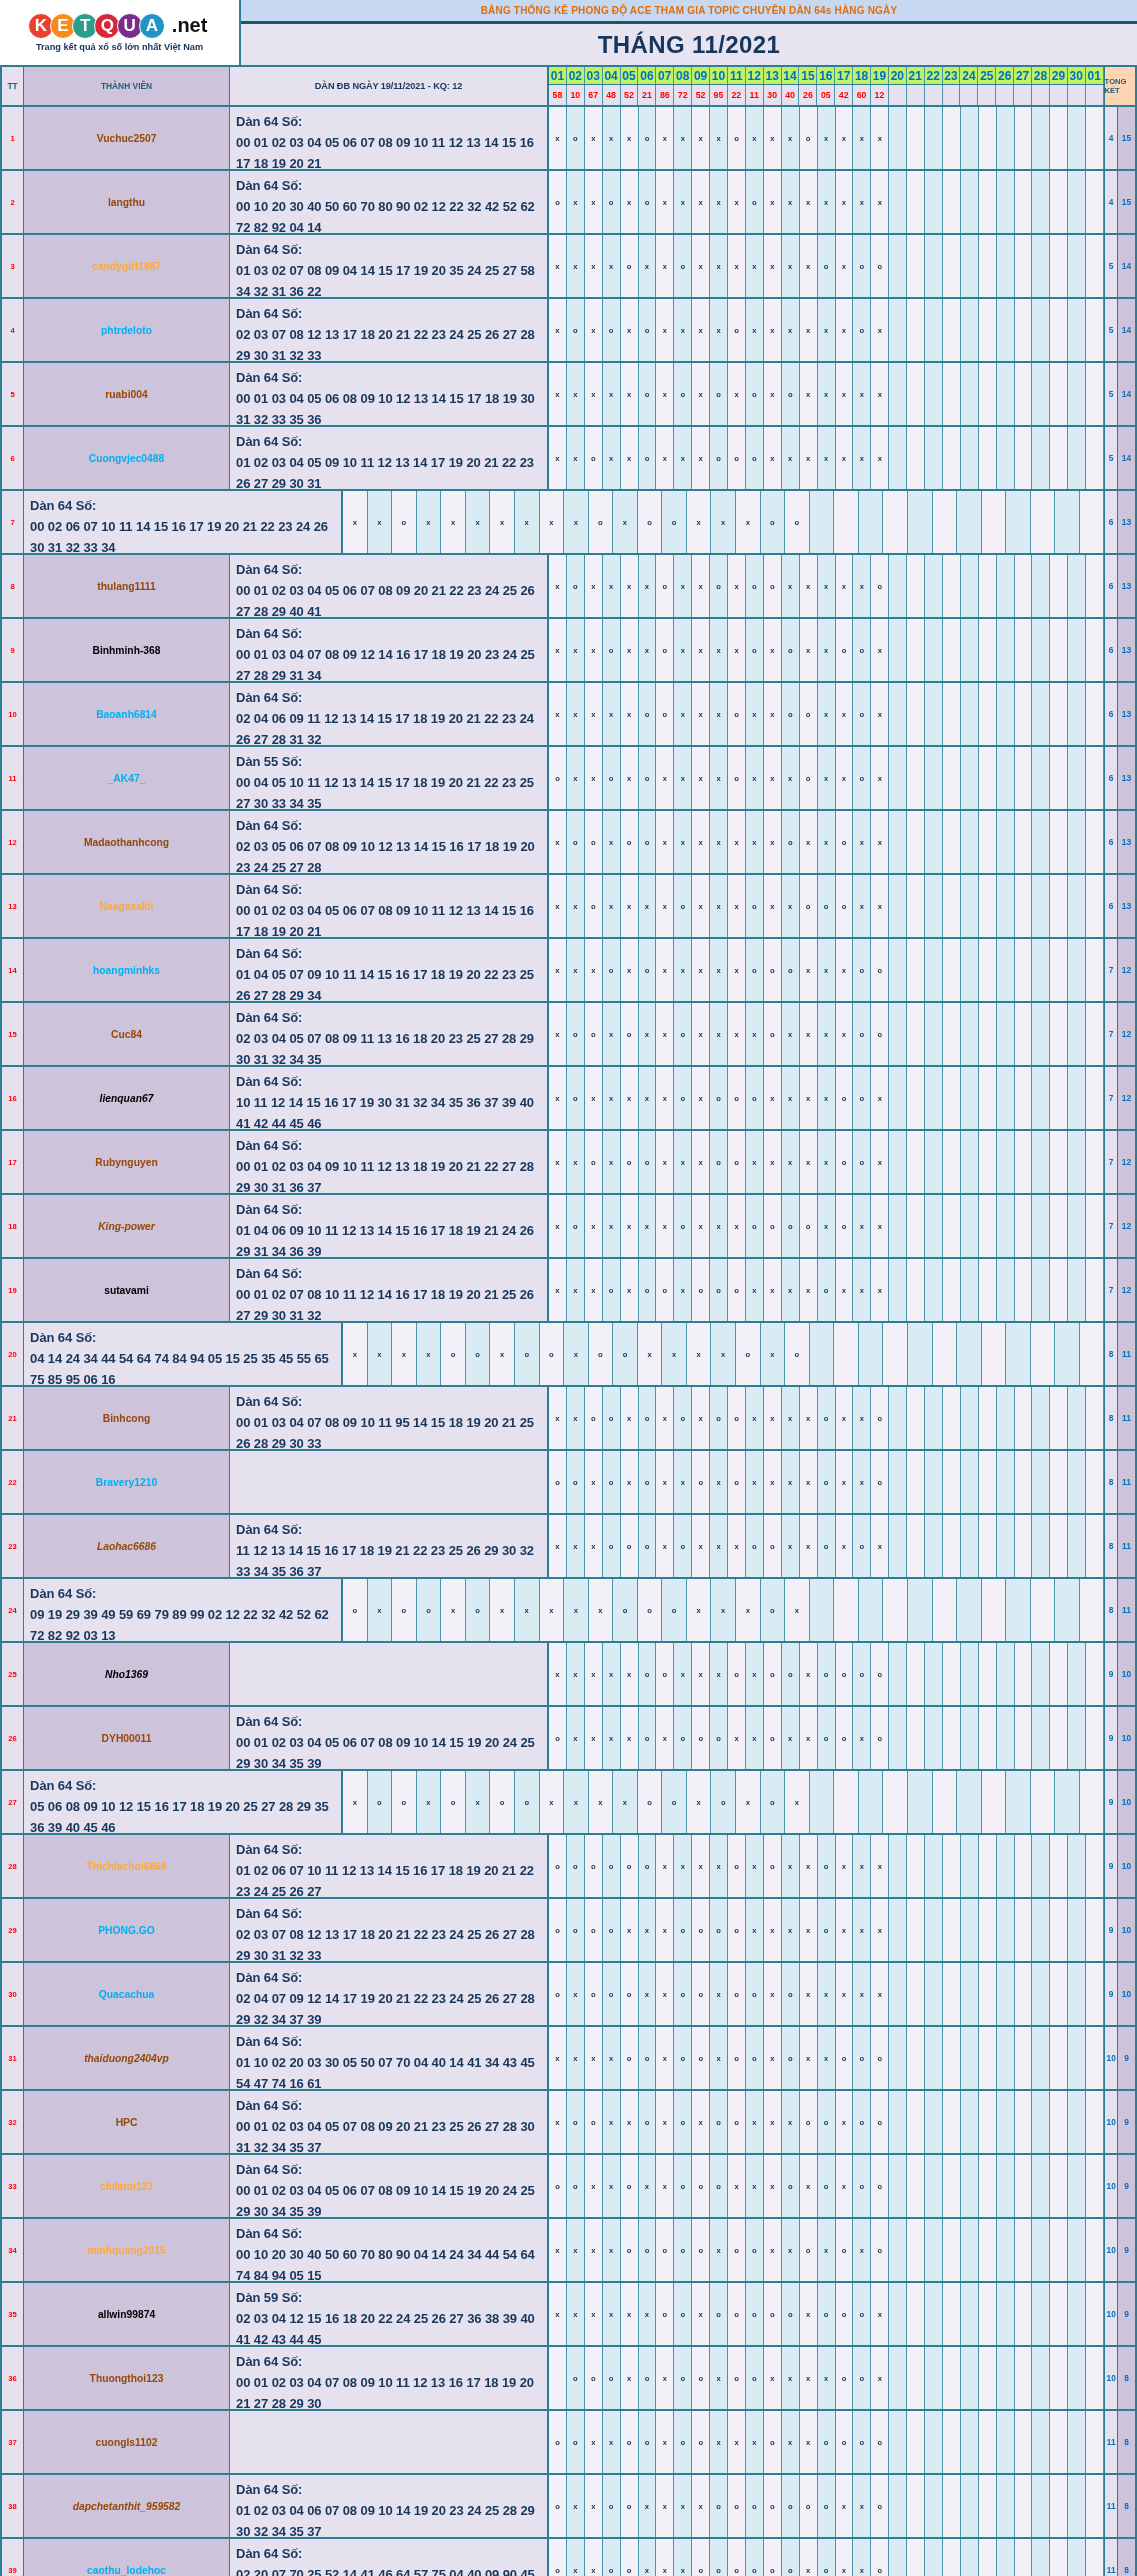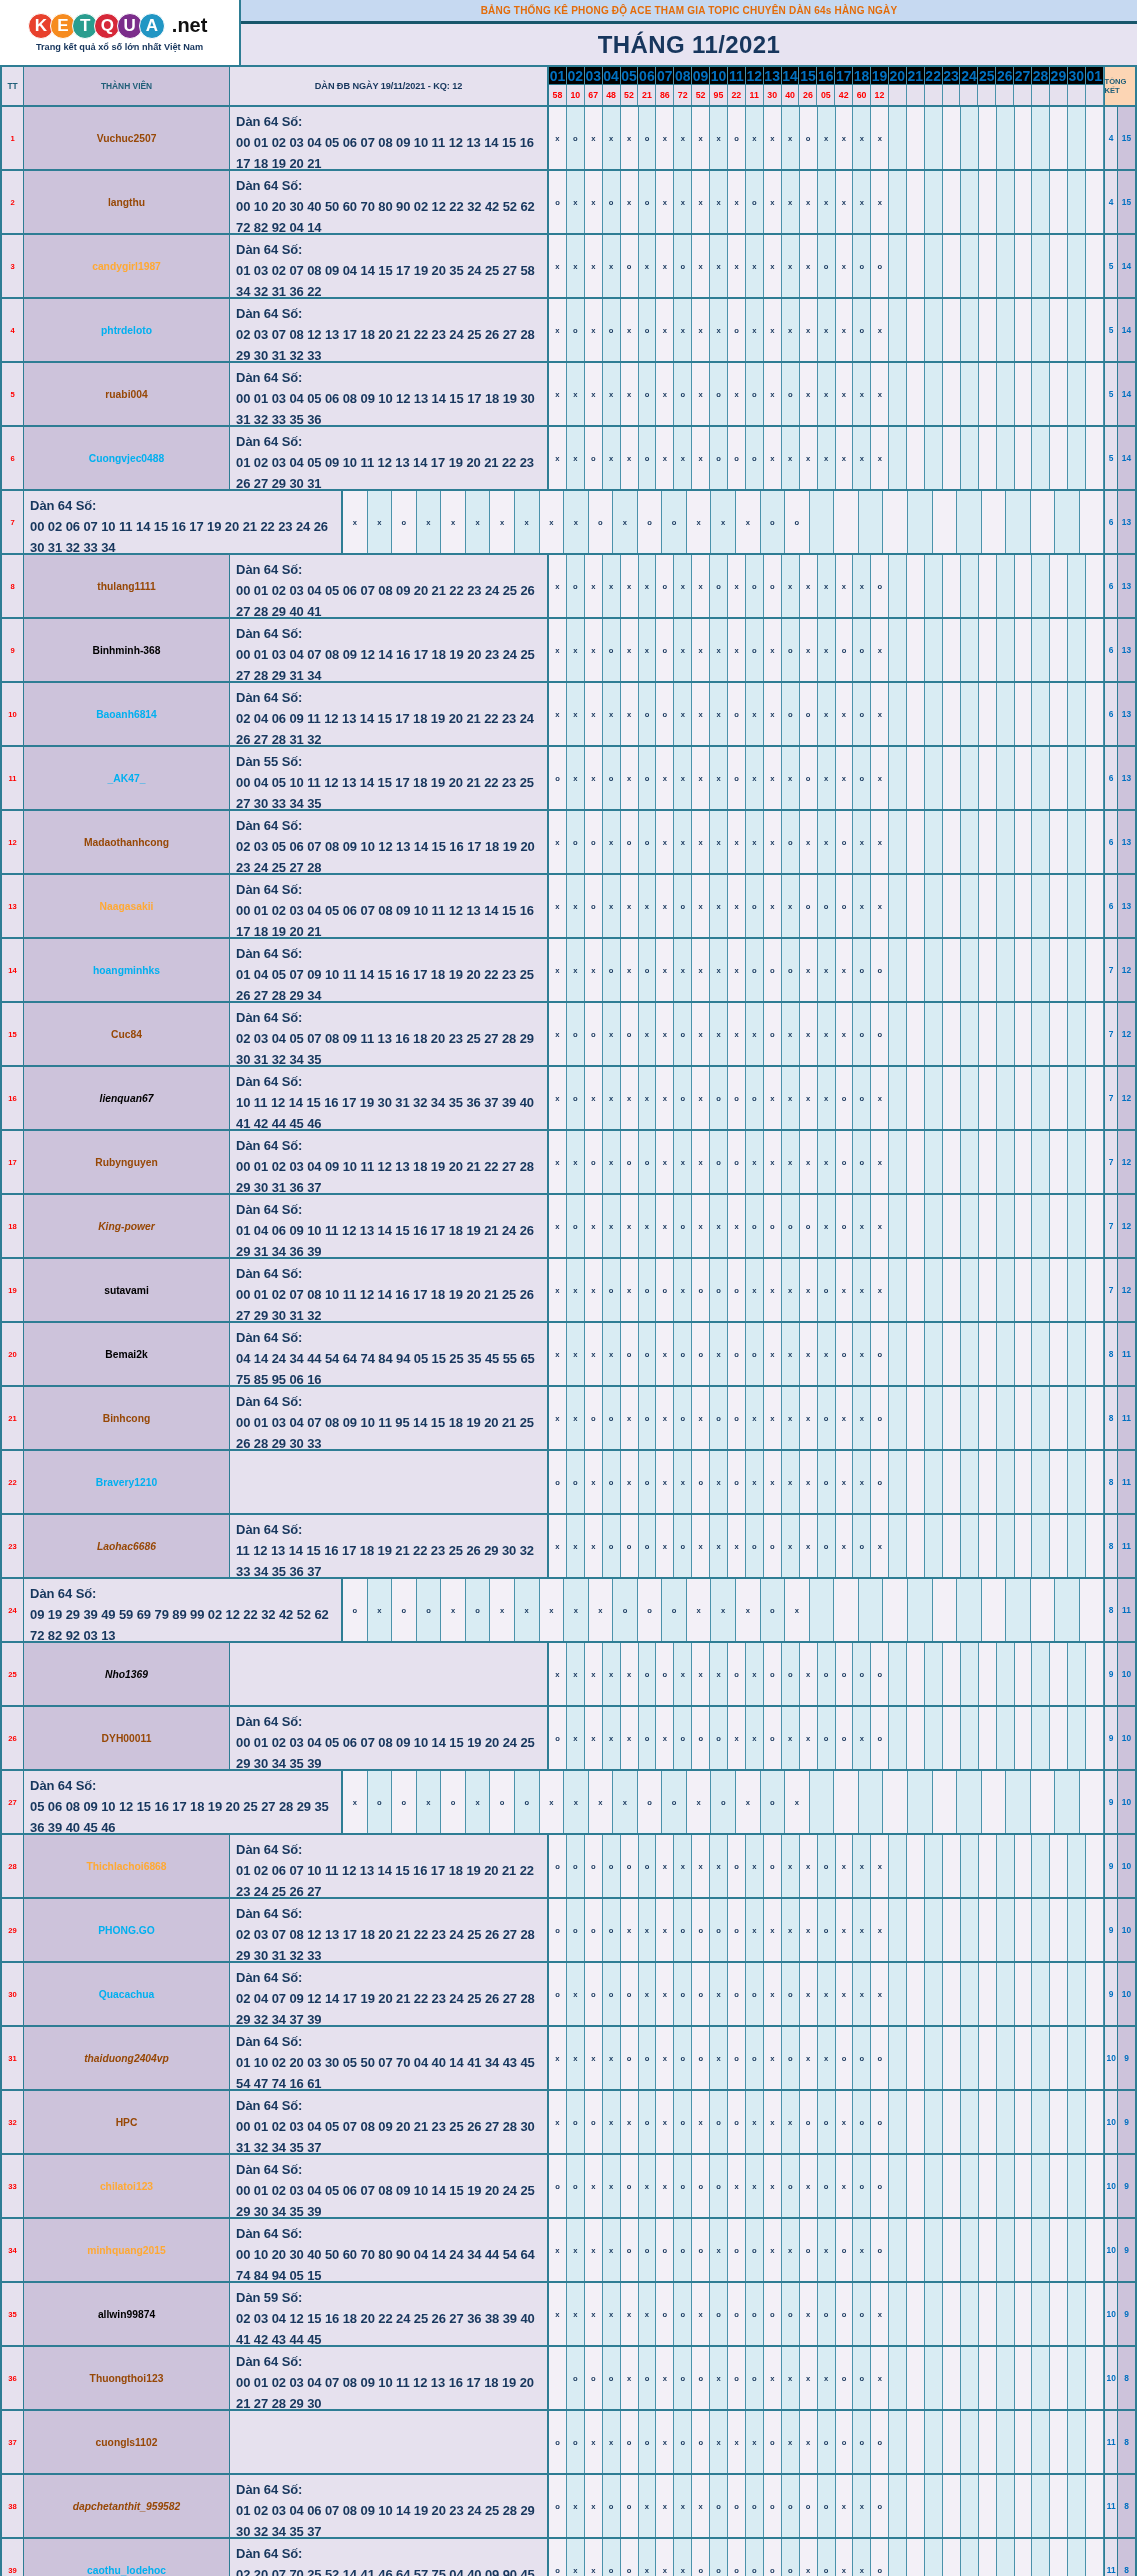--- a/index.html
+++ b/index.html
@@ -34,21 +34,21 @@
   .col-t2{width:17px;flex:0 0 17px;display:flex;align-items:center;justify-content:center;background:#cdc3db;
           color:#0070c0;font-weight:bold;font-size:8.4px;}
 
   
   #thead{display:flex;height:38px;border-bottom:2.3px solid #2e7d94;}
   .hcell{background:#fcd5b4;color:#1f5e78;font-weight:bold;font-size:8.4px;}
   #thead .col-tt,#thead .col-member,#thead .col-dan{display:flex;align-items:center;justify-content:center;}
   #thead .col-dan{font-size:9.2px;}
   #head-days{flex:1;display:flex;flex-direction:column;}
   #days-row{height:17px;display:flex;border-bottom:1.5px solid #2e7d94;background:#fff;}
-  #days-row .daycell{color:#0070c0;font-size:14px;background:#000000;}
+  #days-row .daycell{color:#0070c0;font-size:12px;background:#bef264;}
   #res-row{flex:1;display:flex;background:#e6e1ee;}
   #res-row .daycell{color:#ff0000;font-size:8.8px;background:#e6e1ee;}
   #head-total{width:30.5px;flex:0 0 30.5px;display:flex;align-items:center;justify-content:center;
               border-left:0.8px solid #2e7d94;font-size:7.6px;}
 
   
   .trow{display:flex;height:62px;border-bottom:2.3px solid #2e7d94;}
   .trow:last-child{border-bottom:none;}
   .tt-num{color:#ff0000;font-weight:bold;font-size:7.6px;}
   .col-tt{background:#e6e1ee;}
@@ -1043,23 +1043,20 @@
             <div class="daycell odd"></div>
             <div class="daycell even"></div>
           </div>
           <div class="cell col-t1">7</div>
           <div class="cell col-t2">12</div>
         </div>
         <div class="trow">
           <div class="cell col-tt">
             <span class="tt-num">20</span>
           </div>
-          <div class="cell col-member">
-            <span class="member-name c-black">Bemai2k</span>
-          </div>
           <div class="cell col-dan">Dàn 64 Số:
 04 14 24 34 44 54 64 74 84 94 05 15 25 35 45 55 65 75 85 95 06 16
 26 36 46 56 66 76 86 96 07 17 27 37 47 57 67 77 87 97 08 18 28 38
 48 58 68 78 88 98 09 19 29 39 49 59 69 79 89 99 60 61 62 63</div>
           <div class="col-days">
             <div class="daycell even">x</div>
             <div class="daycell odd">x</div>
             <div class="daycell even">x</div>
             <div class="daycell odd">x</div>
             <div class="daycell even">o</div>

